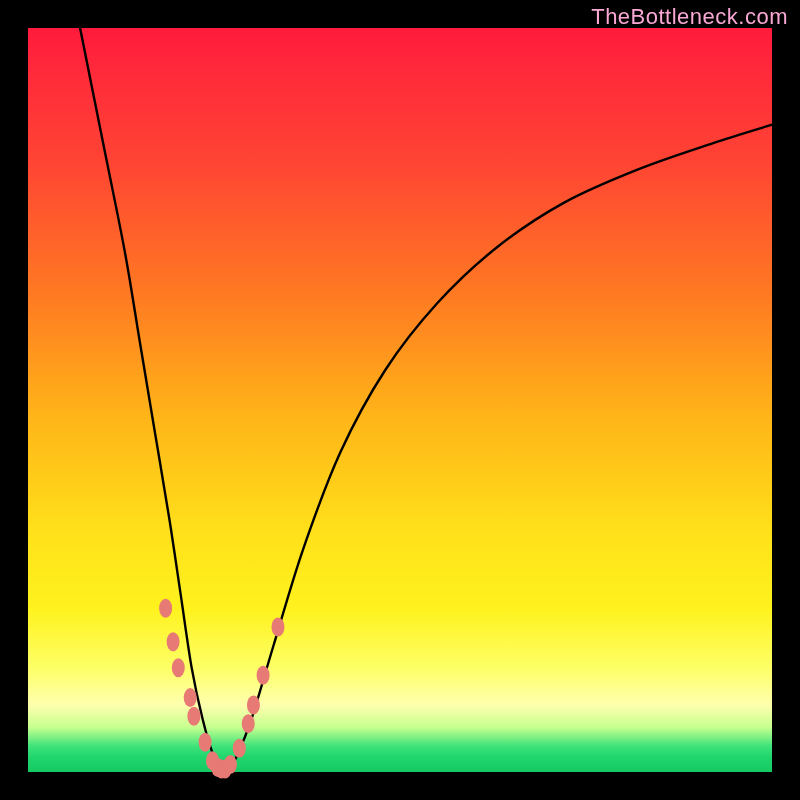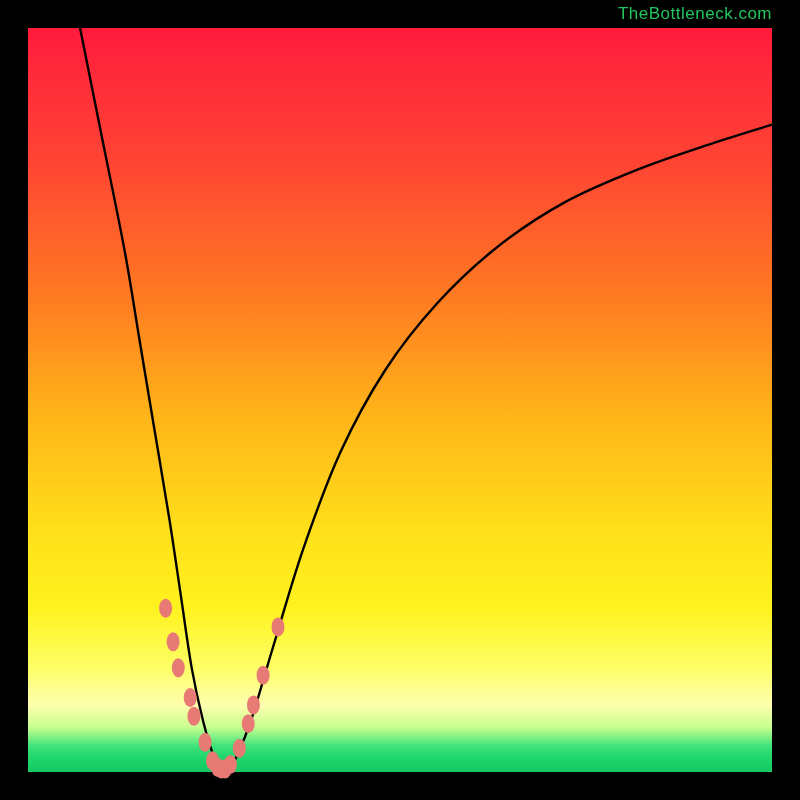--- a/index.html
+++ b/index.html
@@ -12,23 +12,23 @@
   }
   .frame {
     width: 800px;
     height: 800px;
     background: #000;
     position: relative;
   }
   .watermark {
     position: absolute;
     top: 4px;
-    right: 28px;
-    color: #22c55e;
-    font-size: 17px;
+    right: 12px;
+    color: #f9a8d4;
+    font-size: 22px;
     letter-spacing: 0.5px;
     z-index: 10;
     font-weight: 500;
   }
   .plot-area {
     position: absolute;
     left: 28px;
     top: 28px;
     width: 744px;
     height: 744px;

